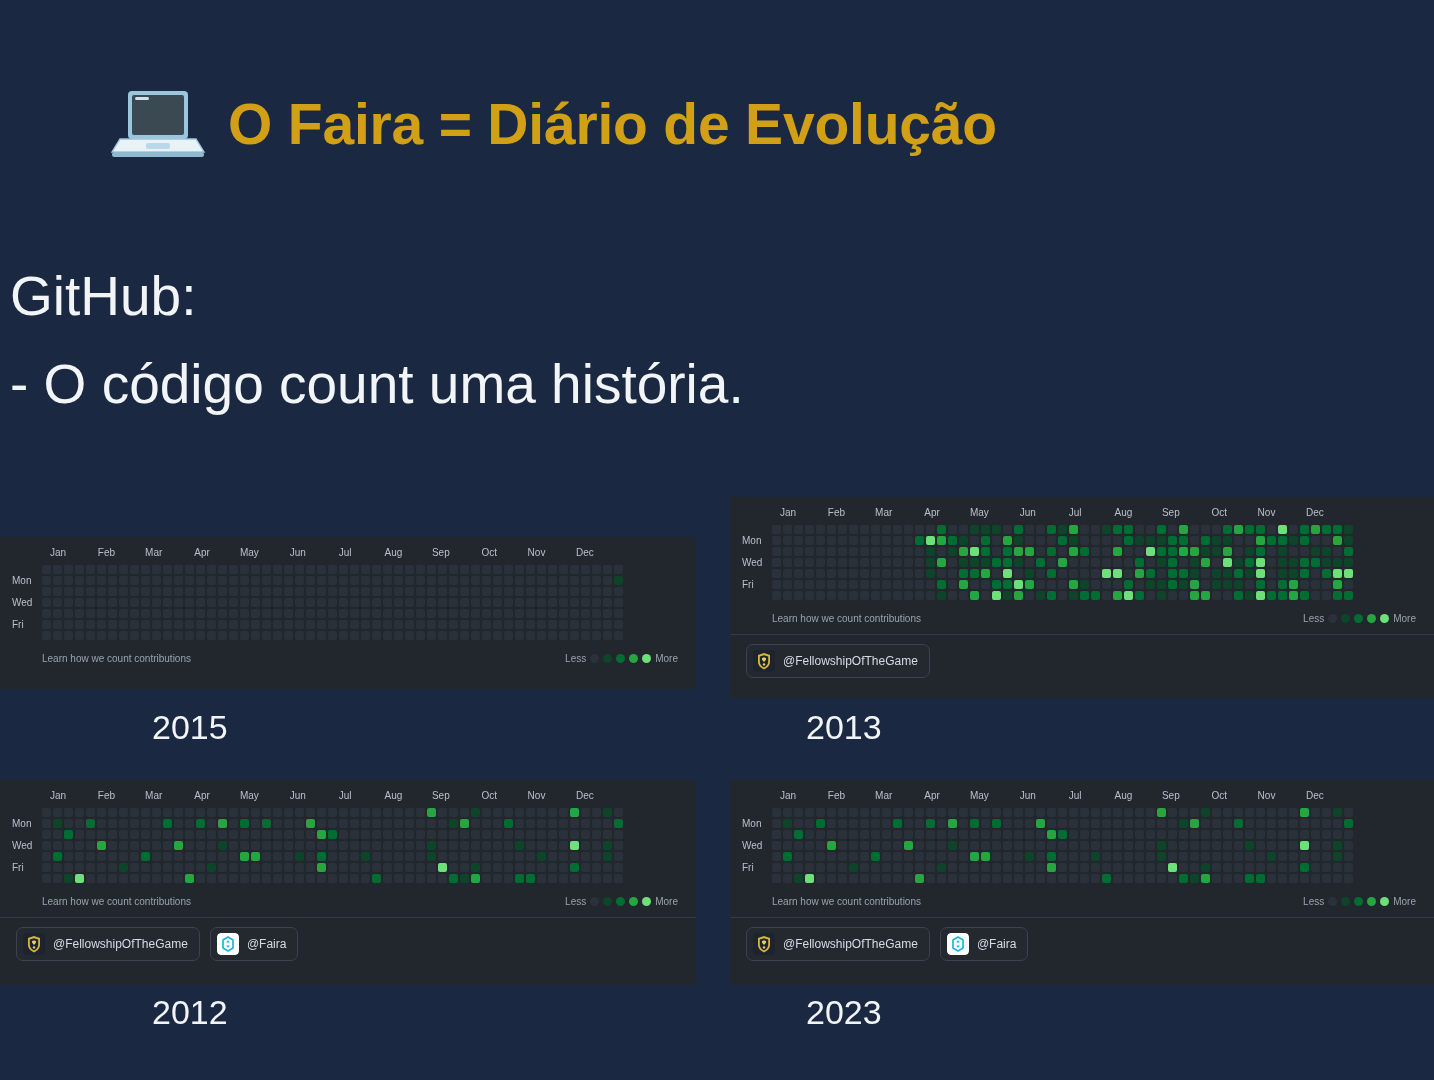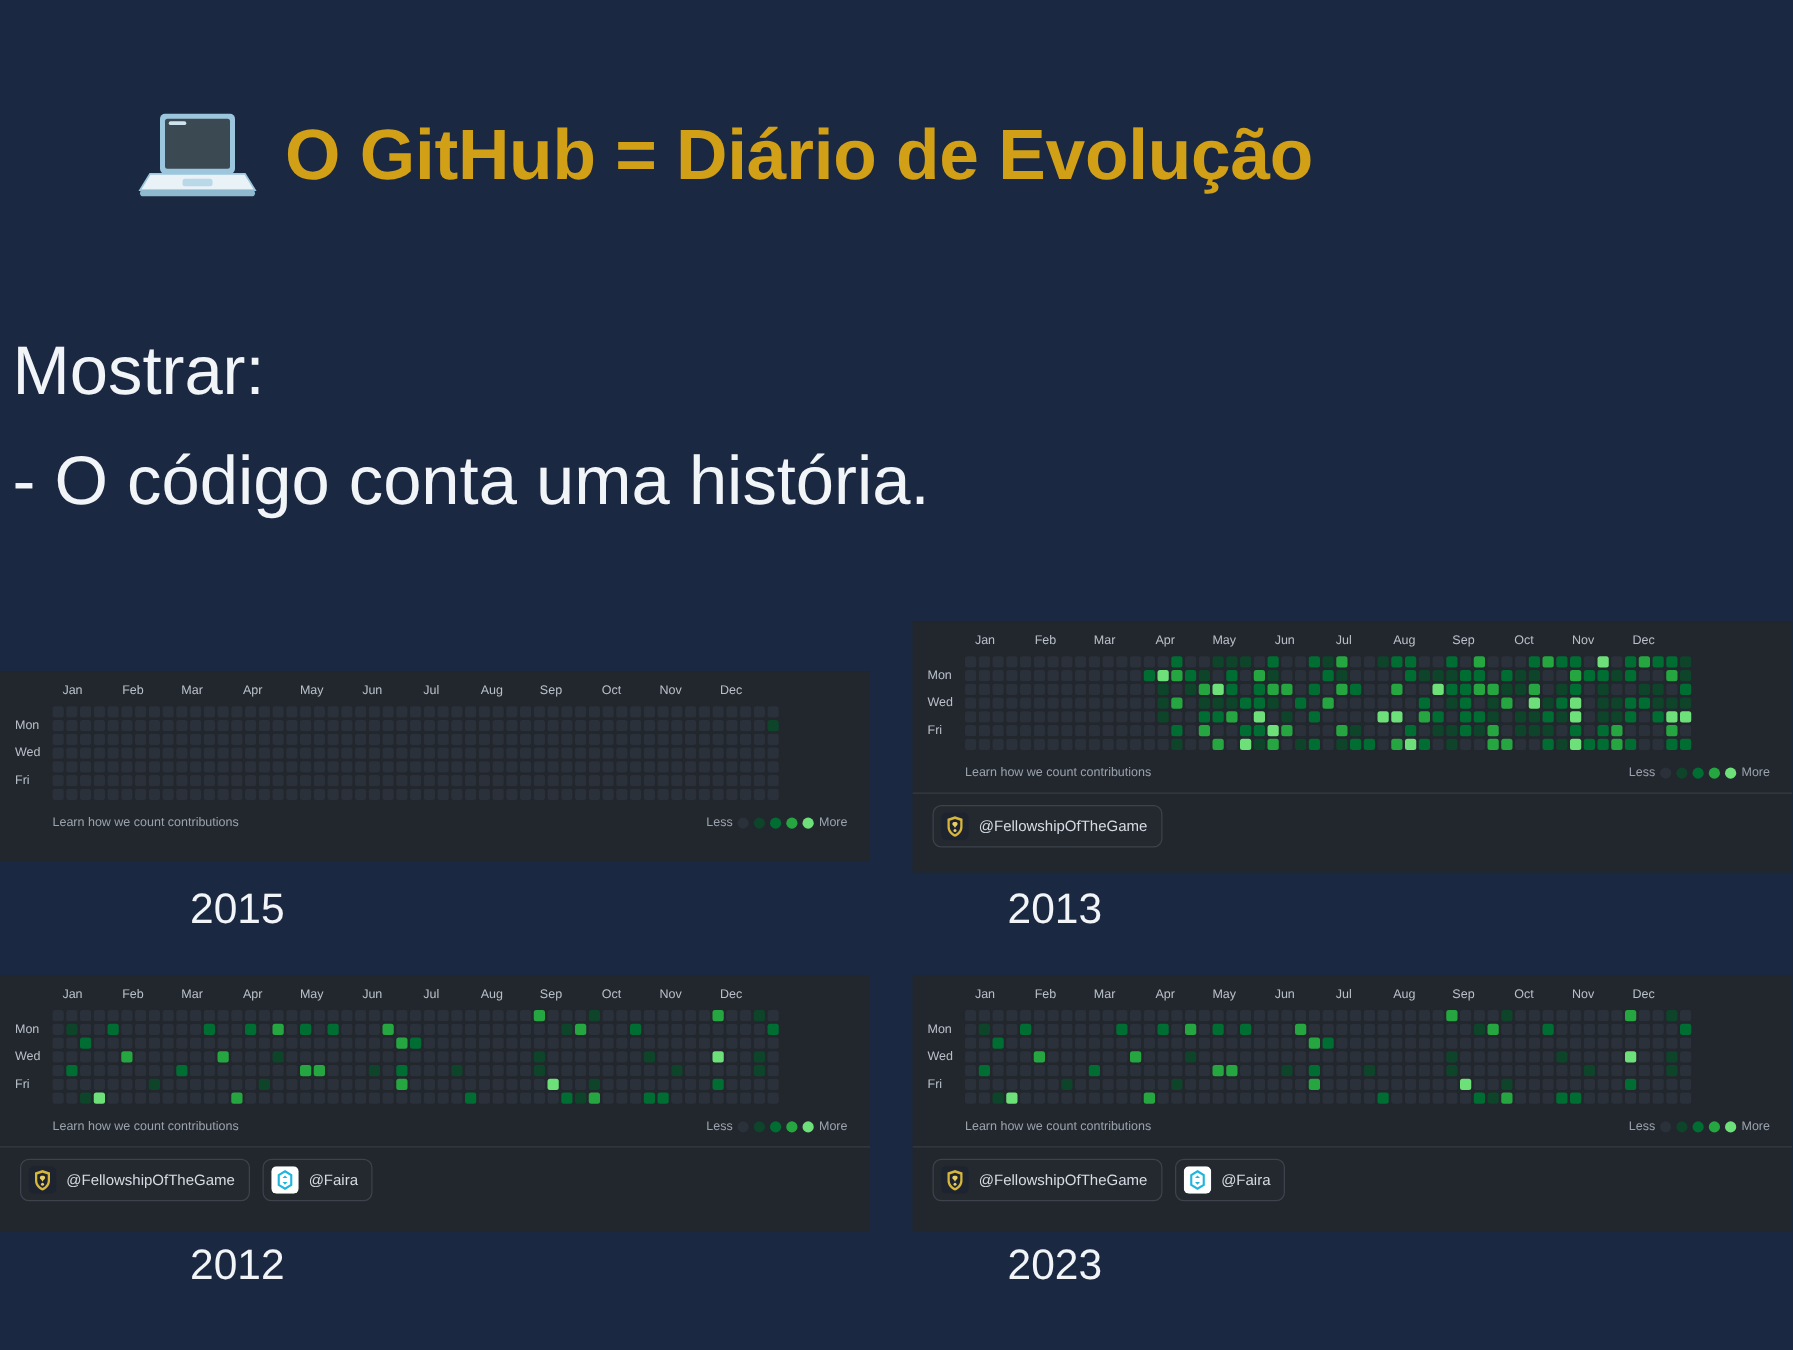--- a/index.html
+++ b/index.html
@@ -190,26 +190,26 @@
       <svg viewBox="0 0 96 76" width="96" height="76" aria-hidden="true">
         <rect x="18" y="5" width="60" height="48" rx="4" fill="#9cc6dd"></rect>
         <rect x="22" y="9" width="52" height="40" rx="2" fill="#3b4a52"></rect>
         <rect x="25" y="11" width="14" height="3" rx="1.5" fill="#cfe3ee"></rect>
         <path d="M10 53 h76 l8 13 H2 Z" fill="#e8f2f7"></path>
         <path d="M10 53 h76 l8 13 H2 Z" fill="none" stroke="#9cc6dd" stroke-width="1.4"></path>
         <rect x="36" y="57" width="24" height="6" rx="2" fill="#b9d8e8"></rect>
         <rect x="2" y="66" width="92" height="5" rx="2.5" fill="#8fb9cf"></rect>
       </svg>
     </span>
-    <span class="title-text">O GitHub = Diário de Evolução</span>
+    <span class="title-text">O Faira = Diário de Evolução</span>
   </div>
 
   <div class="body-block">
-    <span class="body-line">Mostrar:</span>
-    <span class="body-line">- O código conta uma história.</span>
+    <span class="body-line">GitHub:</span>
+    <span class="body-line">- O código count uma história.</span>
   </div>
 
   <div id="panels-host">
       <div class="panel" style="left: 0px; top: 537px; width: 696px; height: 152px; background: rgb(34, 38, 45);">
         <div class="cal-wrap">
           <div class="months">
             <span class="month-lbl" style="left: 16px;">Jan</span>
             <span class="month-lbl" style="left: 64.4px;">Feb</span>
             <span class="month-lbl" style="left: 111.7px;">Mar</span>
             <span class="month-lbl" style="left: 160.1px;">Apr</span>

